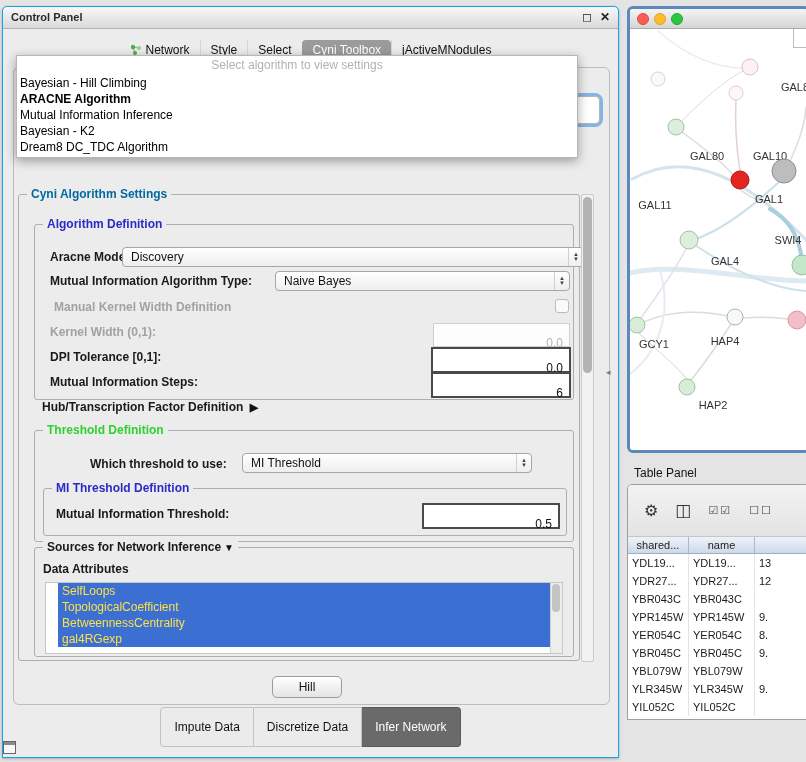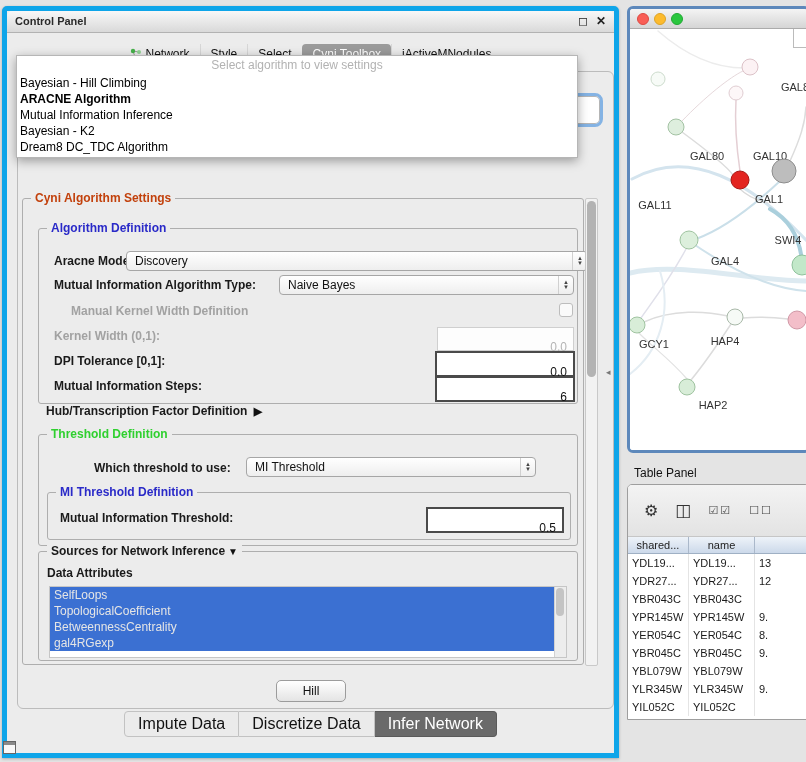--- a/index.html
+++ b/index.html
@@ -1,39 +1,39 @@
 <!DOCTYPE html>
 <html><head>
 <meta charset="utf-8">
 <style>
   *{margin:0;padding:0;box-sizing:border-box;}
   html,body{width:806px;height:762px;}
   body{font-family:"Liberation Sans",sans-serif;background:#e4e4e4;position:relative;overflow:hidden;}
 
   
   #control-panel{position:absolute;left:2px;top:6px;width:617px;height:752px;background:#ececec;
-    border:5px solid #0ea5e9;border-radius:5px 5px 0 0;box-shadow:0 1px 3px rgba(0,0,0,.25);}
+    border:1px solid #0ea5e9;border-radius:5px 5px 0 0;box-shadow:0 1px 3px rgba(0,0,0,.25);}
   #cp-titlebar{height:22px;background:linear-gradient(#f8f8f8,#d9d9d9);border-bottom:1px solid #b2b2b2;border-radius:5px 5px 0 0;position:relative;}
   #cp-title{position:absolute;left:8px;top:4px;font-size:11px;font-weight:bold;color:#2a2a2a;}
   #cp-btns{position:absolute;right:8px;top:3px;font-size:12px;color:#222;display:flex;gap:8px;}
   #cp-btns span{cursor:default;}
   #cp-btns .x{font-weight:bold;}
 
   
   #top-tabs{position:absolute;left:0;right:0;top:33px;display:flex;justify-content:center;align-items:center;font-size:12px;}
   .tab{padding:3px 10px;display:flex;align-items:center;gap:4px;color:#111;border-left:1px solid #d6d6d6;}
   .tab:first-child{border-left:none;}
   .tab.active{background:#9b9b9b;color:#fff;border-radius:4px;border-left-color:transparent;}
   .net-ic{display:inline-block;}
 
   #tab-content{position:absolute;left:10px;top:60px;width:597px;height:638px;border:1px solid #bcbcbc;border-radius:6px;background:#ececec;}
 
   
   .group{position:absolute;border:1px solid #aeaeae;border-radius:3px;}
-  .group-label{position:absolute;top:-8px;left:8px;background:#ececec;padding:0 4px;font-size:12px;font-weight:bold;color:#c2410c;white-space:nowrap;}
+  .group-label{position:absolute;top:-8px;left:8px;background:#ececec;padding:0 4px;font-size:12px;font-weight:bold;color:#0369a1;white-space:nowrap;}
   .group-label.blue{color:#2a2ac8;}
   .group-label.green{color:#2fd02f;}
   .tri{font-size:10px;margin-left:3px;color:#111;}
 
   label.fl{position:absolute;font-size:12px;font-weight:bold;color:#1a1a1a;white-space:nowrap;}
   label.fl.disabled{color:#a2a2a2;}
 
   .combo{position:absolute;height:20px;background:linear-gradient(#ffffff,#eeeeee);border:1px solid #a6a6a6;border-radius:4px;font-size:12px;display:flex;align-items:center;padding-left:8px;color:#111;}
   .combo .arrows{margin-left:auto;display:flex;flex-direction:column;justify-content:center;font-size:6px;line-height:5px;color:#444;padding:0 4px;border-left:1px solid #d0d0d0;height:100%;}
 
@@ -49,29 +49,29 @@
 
   #algdef-group{left:15px;top:29px;width:540px;height:176px;}
   #threshold-group{left:15px;top:235px;width:540px;height:112px;}
   #mi-group{left:8px;top:57px;width:524px;height:48px;}
   #sources-group{left:15px;top:352px;width:540px;height:110px;}
 
   #hub-row{position:absolute;left:23px;top:205px;font-size:12px;font-weight:bold;color:#1a1a1a;}
   #hub-row .tri{font-size:11px;}
 
   #attr-list{position:absolute;left:10px;top:34px;width:518px;height:72px;background:#fff;border:1px solid #c6c6c6;overflow:hidden;}
-  .attr-item{height:16px;line-height:16px;font-size:12px;padding-left:4px;color:#e5e5e5;background:#3b70d2;margin-right:12px;}
+  .attr-item{height:16px;line-height:16px;font-size:12px;padding-left:4px;color:#fde047;background:#3b70d2;margin-right:12px;margin-left:12px;}
   #attr-scroll{position:absolute;right:0;top:0;width:12px;height:100%;background:#ededed;border-left:1px solid #d2d2d2;}
   #attr-scroll .thumb{position:absolute;left:1px;top:1px;width:8px;height:28px;background:#c4c4c4;border-radius:4px;}
 
   #apply-btn{position:absolute;left:258px;top:608px;width:70px;height:22px;border:1px solid #9c9c9c;border-radius:5px;
     background:linear-gradient(#ffffff,#e4e4e4);font-size:12px;font-family:inherit;color:#111;}
 
   #bottom-tabs{position:absolute;left:0;right:0;top:700px;display:flex;justify-content:center;}
-  .btab{font-size:16px;padding:3px 13px;border:1px solid #c2c2c2;border-left:none;background:#ebebeb;color:#111;}
+  .btab{font-size:12px;padding:12px 13px;border:1px solid #c2c2c2;border-left:none;background:#ebebeb;color:#111;}
   .btab:first-child{border-left:1px solid #c2c2c2;border-radius:4px 0 0 4px;}
   .btab:last-child{border-radius:0 4px 4px 0;}
   .btab.active{background:#6a6a6a;color:#fff;border-color:#5a5a5a;}
 
   
   #algo-popup{position:absolute;left:16px;top:55px;width:562px;background:#fff;border:1px solid #b6b6b6;
     box-shadow:0 3px 10px rgba(0,0,0,.35);z-index:60;padding-bottom:2px;}
   #algo-placeholder{height:19px;line-height:19px;text-align:center;color:#b2b2b2;font-size:12px;}
   .algo-item{height:16px;line-height:16px;font-size:12px;padding-left:3px;color:#000;}
   .algo-item.bold{font-weight:bold;}
@@ -166,21 +166,21 @@
 
         <label class="fl" style="left:15px;top:49px;">Mutual Information Algorithm Type:</label>
         <div class="combo" style="left:240px;top:46px;width:295px;">
           <span>Naive Bayes</span>
           <span class="arrows">
               <span>▲</span>
               <span>▼</span>
             </span>
         </div>
 
-        <label class="fl disabled" style="left:26px;top:75px;padding-left:6px;">Manual Kernel Width Definition</label>
+        <label class="fl disabled" style="left:13px;top:75px;padding-left:6px;">Manual Kernel Width Definition</label>
         <div class="checkbox" style="left:520px;top:74px;"></div>
 
         <label class="fl disabled" style="left:15px;top:100px;">Kernel Width (0,1):</label>
         <div class="field disabled" style="left:398px;top:98px;width:137px;">0.0</div>
 
         <label class="fl" style="left:15px;top:125px;">DPI Tolerance [0,1]:</label>
         <div class="field strong" style="left:396px;top:122px;width:140px;">0.0</div>
 
         <label class="fl" style="left:15px;top:150px;">Mutual Information Steps:</label>
         <div class="field strong" style="left:396px;top:147px;width:140px;">6</div>

